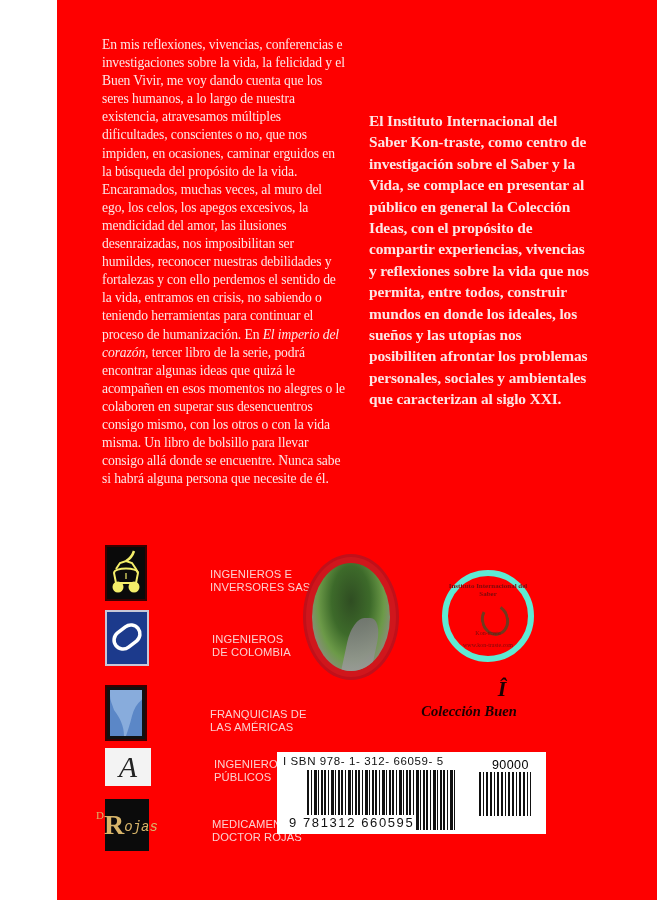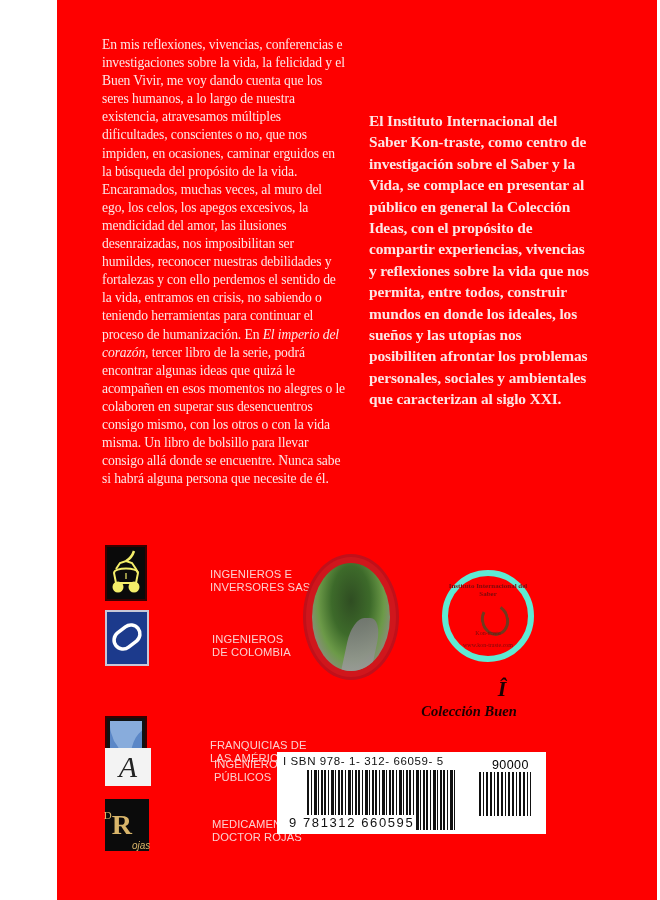--- a/index.html
+++ b/index.html
@@ -143,21 +143,21 @@
       <svg width="40" height="48" viewBox="0 0 40 48">
         <rect x="6" y="14" width="28" height="18" rx="9" ry="9" transform="rotate(-38 20 23)" stroke="#fff" stroke-width="3.5" fill="none"></rect>
       </svg>
     </div>
     <div class="sponsor-label">
       <div>INGENIEROS</div>
       <div>DE COLOMBIA</div>
     </div>
   </div>
 
-  <div class="sponsor" style="top:716px;justify-content:center;">
+  <div class="sponsor" style="top:685px;justify-content:center;">
     <div class="sponsor-logo logo-amer">
       <div class="map">
         <svg width="34" height="46" viewBox="0 0 34 46">
           <path d="M0 0 L34 0 L34 8 C28 12 24 18 22 26 C20 34 18 40 16 46 L14 46 C14 36 10 28 4 20 C2 14 0 10 0 6 Z" fill="#a6c4ea" opacity="0.6"></path>
         </svg>
       </div>
     </div>
     <div class="sponsor-label">
       <div>FRANQUICIAS DE</div>
       <div>LAS AMÉRICAS</div>
@@ -171,21 +171,21 @@
     <div class="sponsor-label" style="margin-top:8px;">
       <div>INGENIEROS</div>
       <div>PÚBLICOS</div>
     </div>
   </div>
 
   <div class="sponsor" style="top:799px;">
     <div class="sponsor-logo logo-rojas">
       <span style="font-family:'Liberation Serif',serif;color:#d8b56a;font-size:11px;align-self:flex-start;margin-top:10px;">D</span>
       <span style="font-family:'Liberation Serif',serif;color:#d8b56a;font-size:28px;font-weight:bold;">R</span>
-      <span style="font-family:Liberation Sans, sans-serif;color:#d8b56a;font-size:10px;font-style:italic;align-self:flex-end;margin-bottom:0;">ojas</span>
+      <span style="font-family:Liberation Mono, monospace;color:#d8b56a;font-size:14px;font-style:italic;align-self:flex-end;margin-bottom:16px;">ojas</span>
     </div>
     <div class="sponsor-label" style="margin-top:12px;">
       <div>MEDICAMENTOS</div>
       <div>DOCTOR ROJAS</div>
     </div>
   </div>
 
   <div class="photo-oval">
     <div class="path"></div>
   </div>

